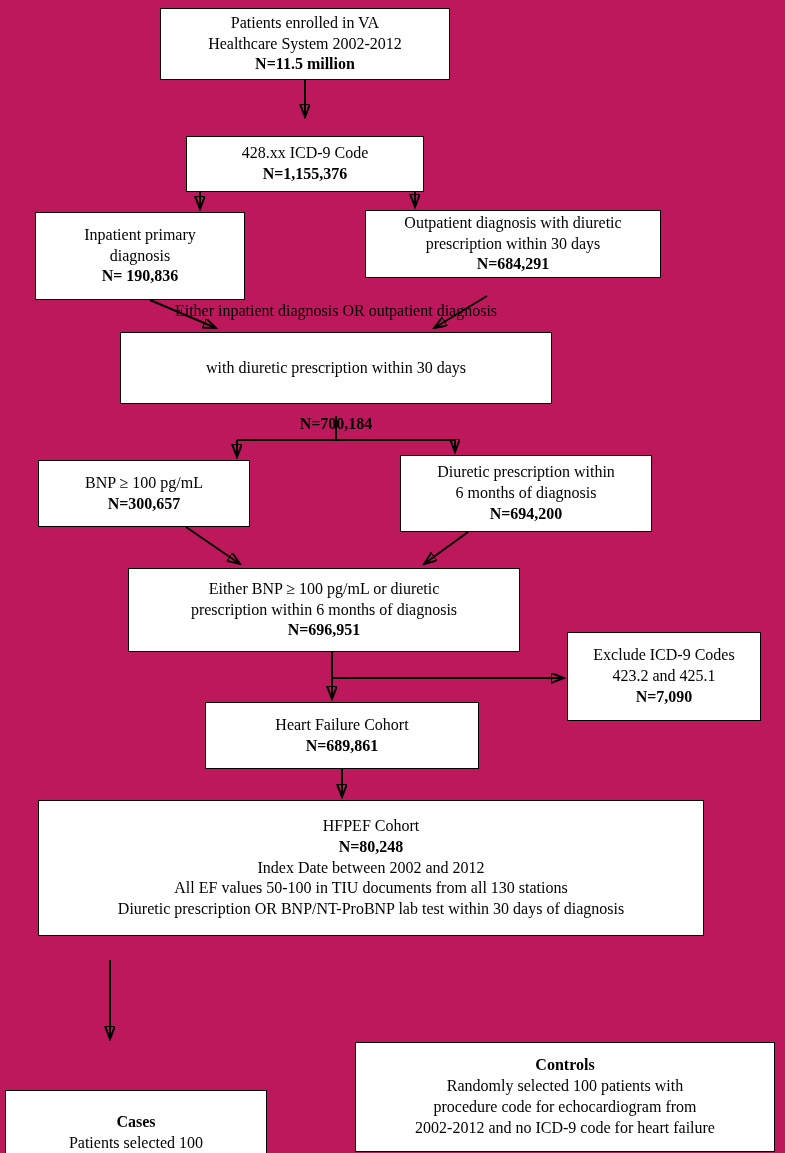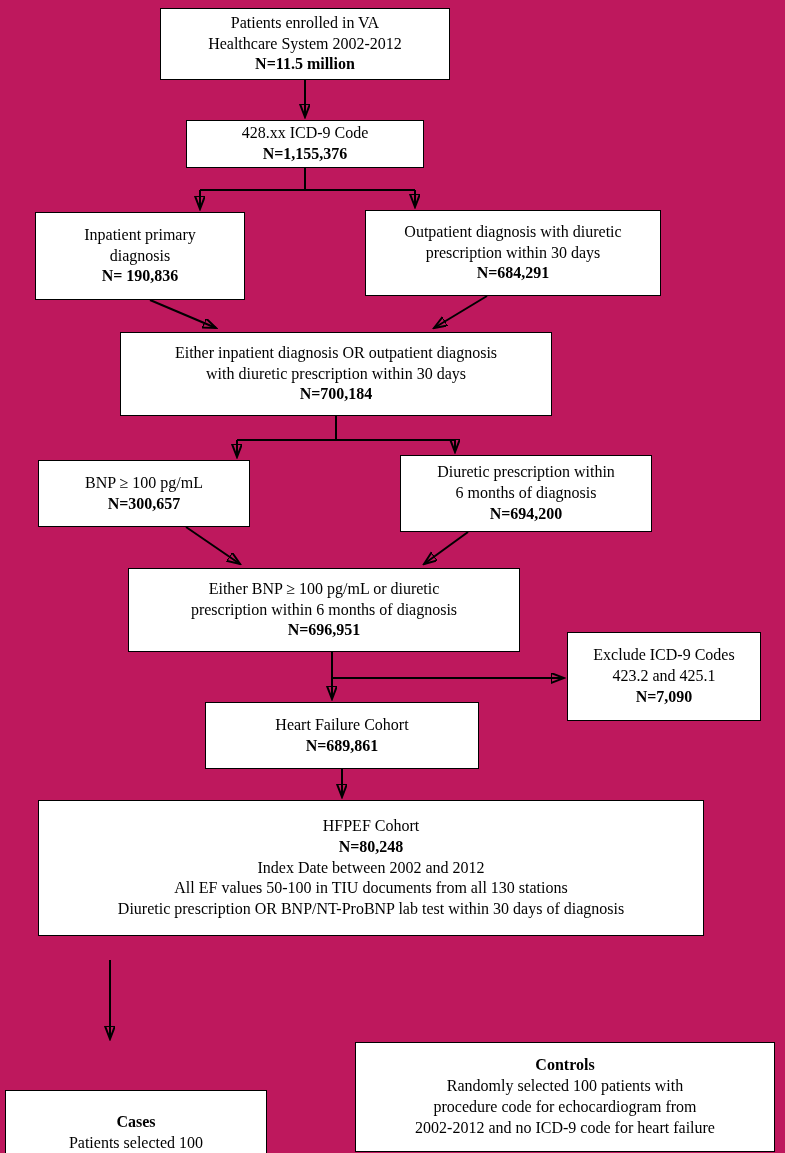--- a/index.html
+++ b/index.html
@@ -72,38 +72,38 @@
 
     <path d="M110,960 L110,1039" marker-end="url(#ah)"></path>
   </svg>
 
   <div class="box" style="left:160px; top:8px; width:290px; height:72px;">
     <div>Patients enrolled in VA</div>
     <div>Healthcare System 2002-2012</div>
     <div class="bold">N=11.5 million</div>
   </div>
 
-  <div class="box" style="left:186px; top:120px; width:238px; height:48px;">
+  <div class="box" style="left:186px; top:136px; width:238px; height:56px;">
     <div>428.xx ICD-9 Code</div>
     <div class="bold">N=1,155,376</div>
   </div>
 
   <div class="box" style="left:35px; top:212px; width:210px; height:88px;">
     <div>Inpatient primary</div>
     <div>diagnosis</div>
     <div class="bold">N= 190,836</div>
   </div>
 
-  <div class="box" style="left:365px; top:210px; width:296px; height:86px;">
+  <div class="box" style="left:365px; top:210px; width:296px; height:68px;">
     <div>Outpatient diagnosis with diuretic</div>
     <div>prescription within 30 days</div>
     <div class="bold">N=684,291</div>
   </div>
 
-  <div class="box" style="left:120px; top:332px; width:432px; height:84px;">
+  <div class="box" style="left:120px; top:332px; width:432px; height:72px;gap:36px;">
     <div>Either inpatient diagnosis OR outpatient diagnosis</div>
     <div>with diuretic prescription within 30 days</div>
     <div class="bold">N=700,184</div>
   </div>
 
   <div class="box" style="left:38px; top:460px; width:212px; height:67px;">
     <div>BNP ≥ 100 pg/mL</div>
     <div class="bold">N=300,657</div>
   </div>
 

